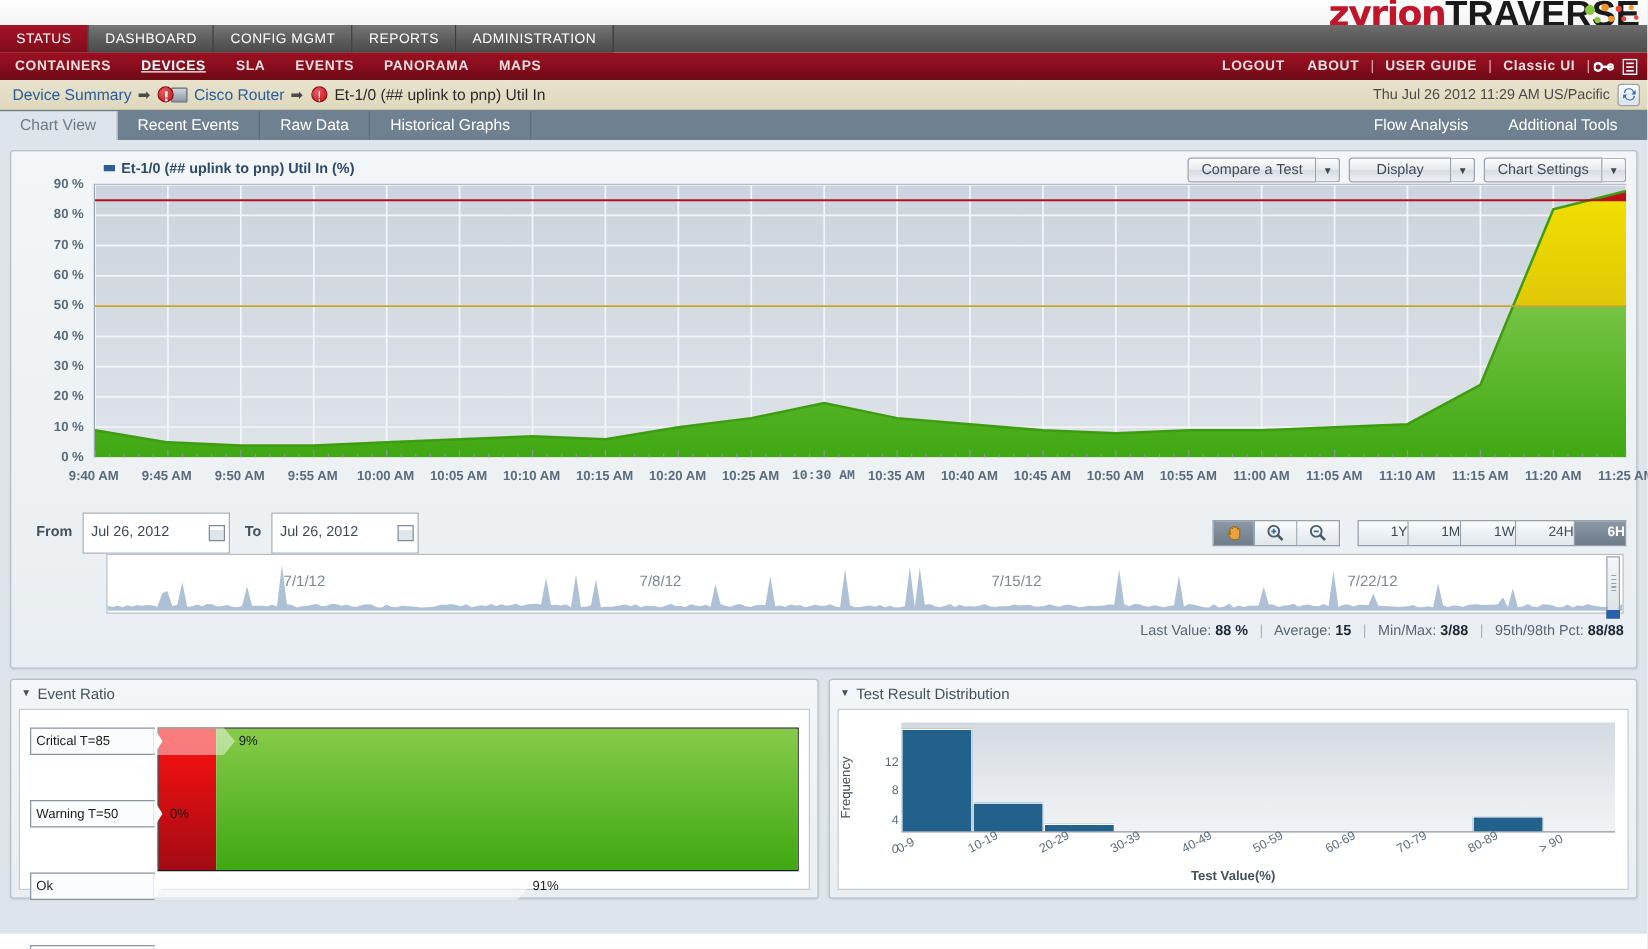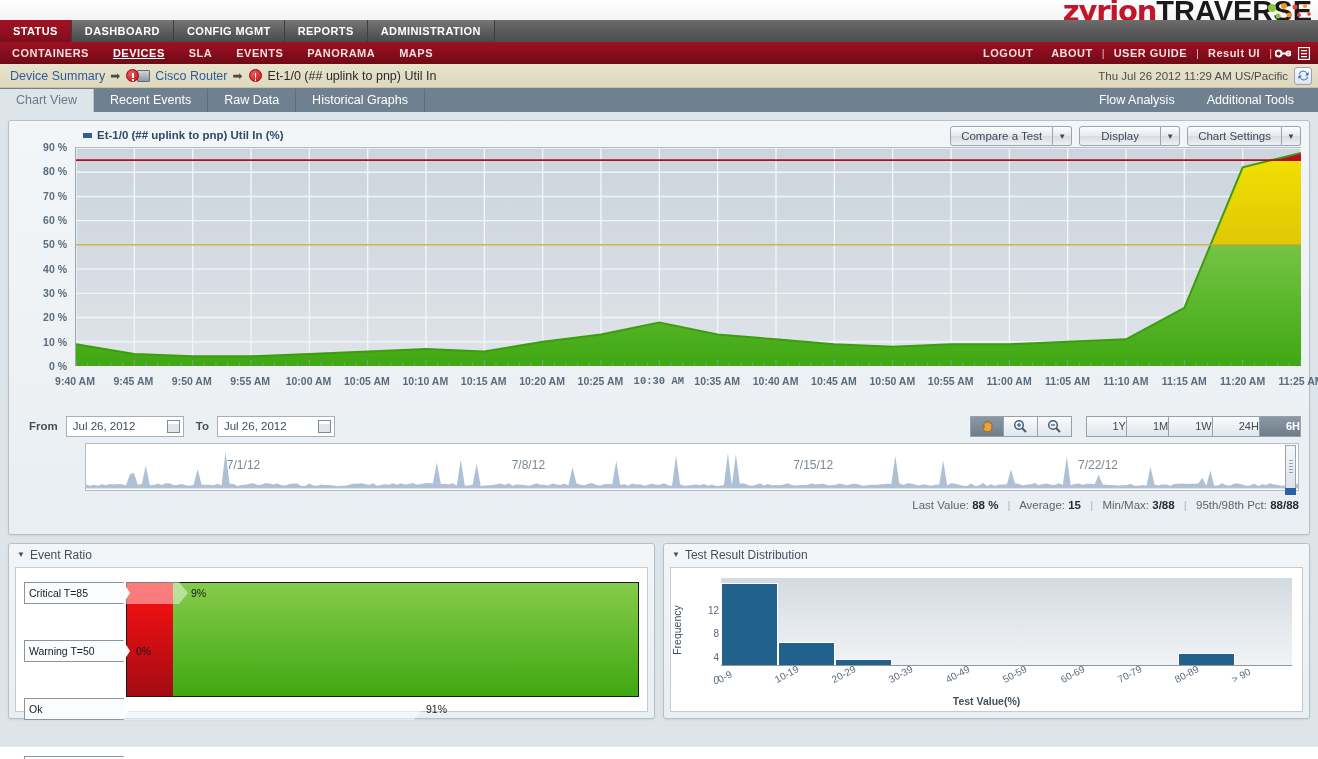--- a/index.html
+++ b/index.html
@@ -32,21 +32,21 @@
   }
   .logo-dots { position: absolute; right: 2px; top: 2px; width: 52px; height: 34px; }
 
   
   .mainnav {
     height: 22px; position: relative;
     background: linear-gradient(to bottom,#6d6d6d 0%,#5a5a5a 50%,#4e4e4e 100%);
   }
   .mainnav-inner { display: flex; height: 22px; }
   .mainnav .tab {
-    color: #fff; font-size: 11px; font-weight: bold; letter-spacing: .4px;
+    color: #fff; font-size: 11px; font-weight: normal; letter-spacing: .4px;
     padding: 0 13px; line-height: 22px; cursor: pointer;
     border-right: 1px solid #3d3d3d;
     background: linear-gradient(to bottom,#767676 0%,#5c5c5c 55%,#4a4a4a 100%);
   }
   .mainnav .tab.active {
     background: linear-gradient(to bottom,#a51226 0%,#8f0f1f 60%,#7d0d1b 100%);
   }
 
   
   .subnav {
@@ -177,21 +177,21 @@
   }
 
   
   .daterow {
     position: absolute; left: 8px; top: 292px; right: 8px; height: 26px;
     display: flex; align-items: center;
   }
   .lbl { font-size: 11.5px; font-weight: bold; color: #44505c; margin: 0 8px 0 12px; }
   .datefield {
     display: flex; align-items: center; border: 1px solid #a6b0ba; background: #fff;
-    height: 21px; width: 118px; padding-left: 6px;
+    height: 33px; width: 118px; padding-left: 6px;
   }
   .datefield span { font-size: 11.5px; color: #3f4a55; }
   .cal-ico {
     width: 13px; height: 13px; margin-left: auto; margin-right: 3px; cursor: pointer;
     background: linear-gradient(to bottom,#fff 0%,#fff 28%,#dfe5ea 28%);
     border: 1px solid #7f8b96;
   }
   .zoomtools { margin-left: auto; display: flex; align-items: center; gap: 14px; }
   .tool-grp { display: flex; }
   .tool-btn {
@@ -373,21 +373,21 @@
       <span class="item">EVENTS</span>
       <span class="item">PANORAMA</span>
       <span class="item">MAPS</span>
     </div>
   <div class="subnav-right">
     <span class="item">LOGOUT</span>
     <span class="item">ABOUT</span>
     <span class="sep">|</span>
     <span class="item">USER GUIDE</span>
     <span class="sep">|</span>
-    <span class="item">Result UI</span>
+    <span class="item">Classic UI</span>
     <span class="sep">|</span>
     <span class="icon-btn">
       <svg width="16" height="9" viewBox="0 0 16 9">
           <circle cx="3.5" cy="4.5" r="3" fill="none" stroke="#fff" stroke-width="2"></circle>
           <rect x="6" y="3.5" width="9" height="2" fill="#fff"></rect>
           <circle cx="13.5" cy="4.5" r="2.2" fill="none" stroke="#fff" stroke-width="1.6"></circle>
         </svg>
     </span>
     <span class="icon-btn">
       <svg width="12" height="13" viewBox="0 0 12 13">

